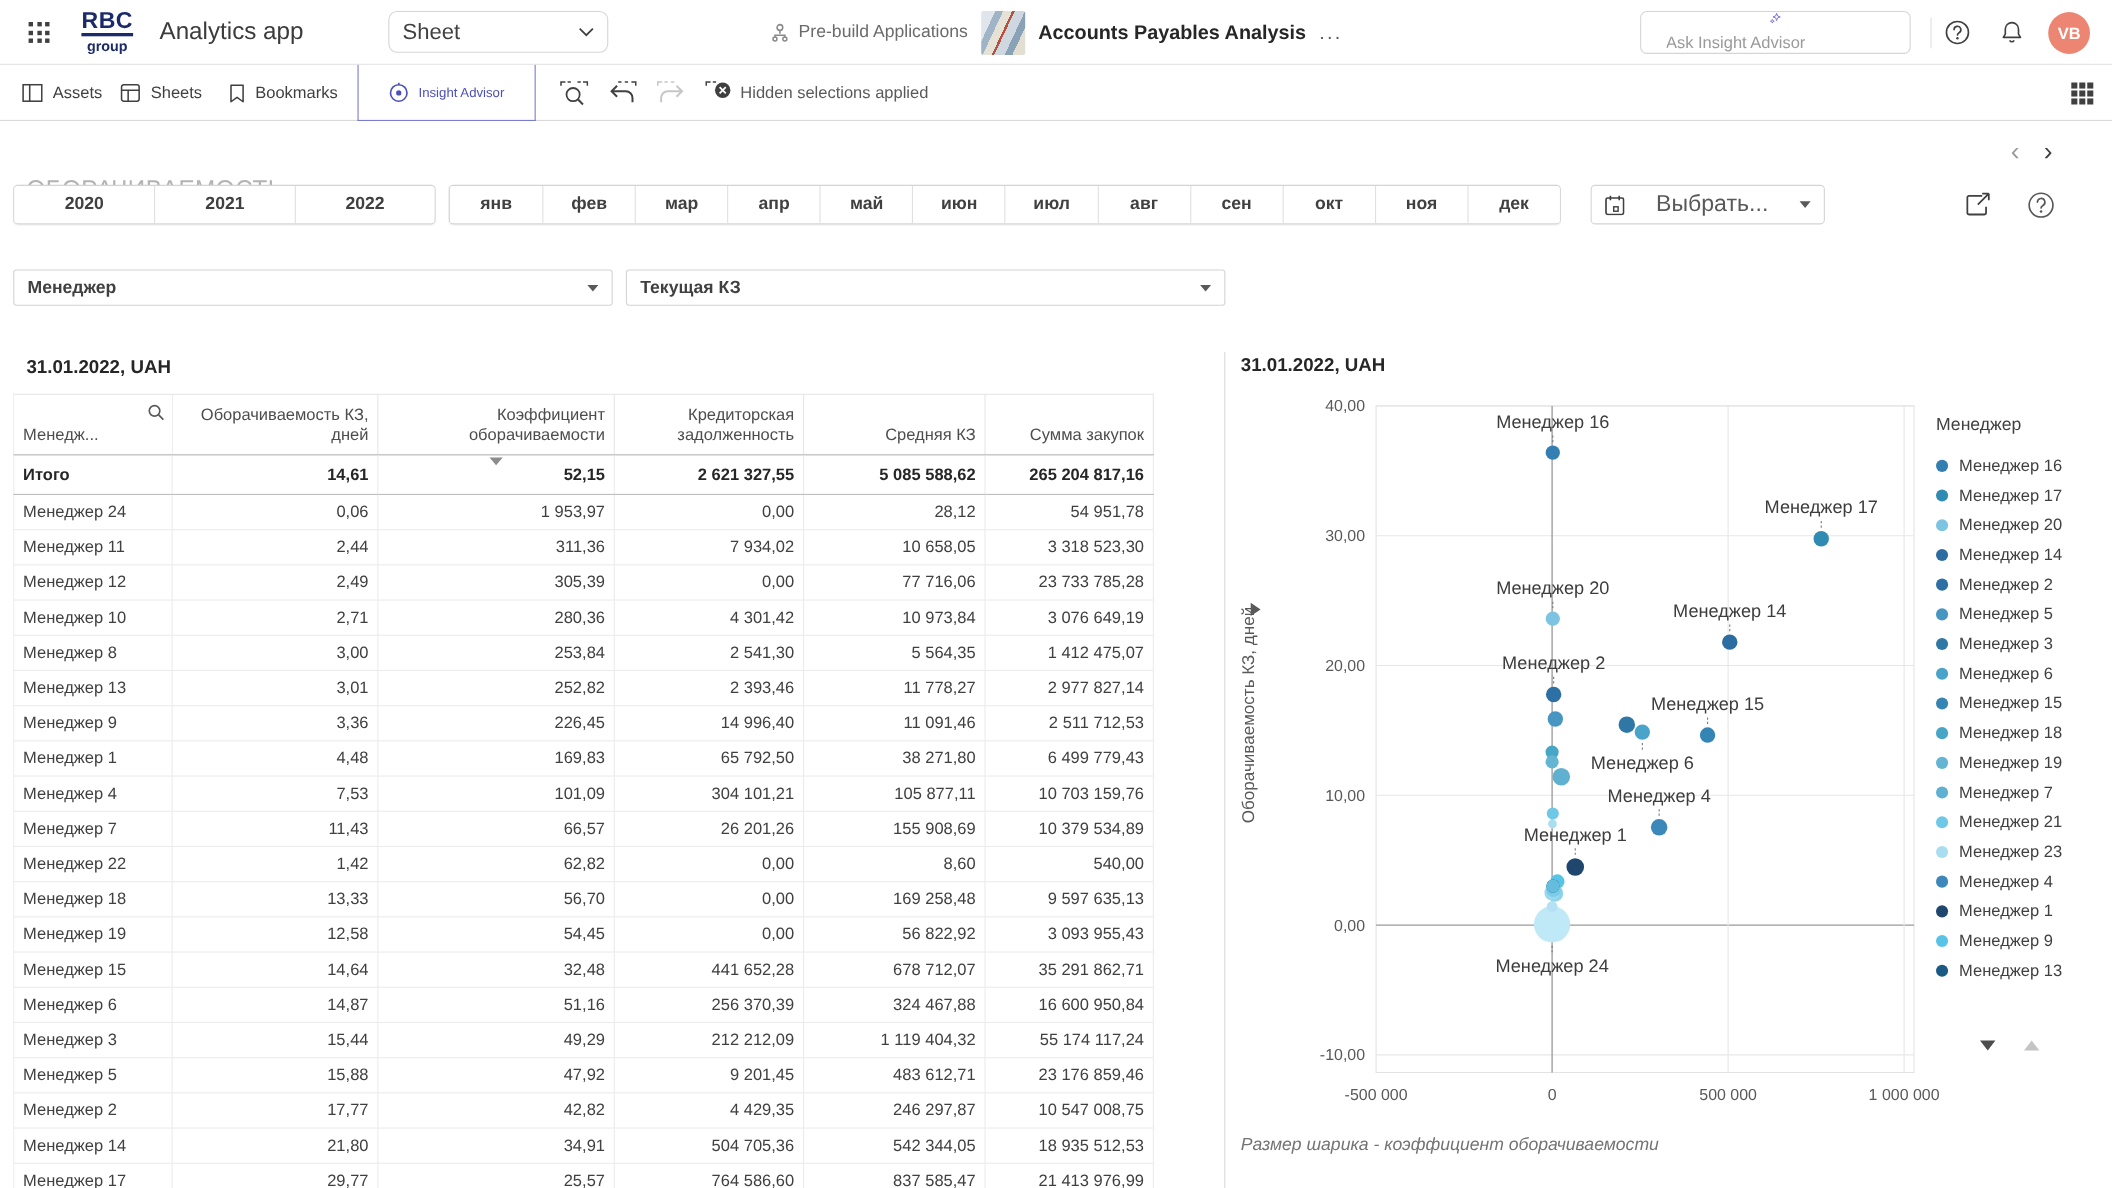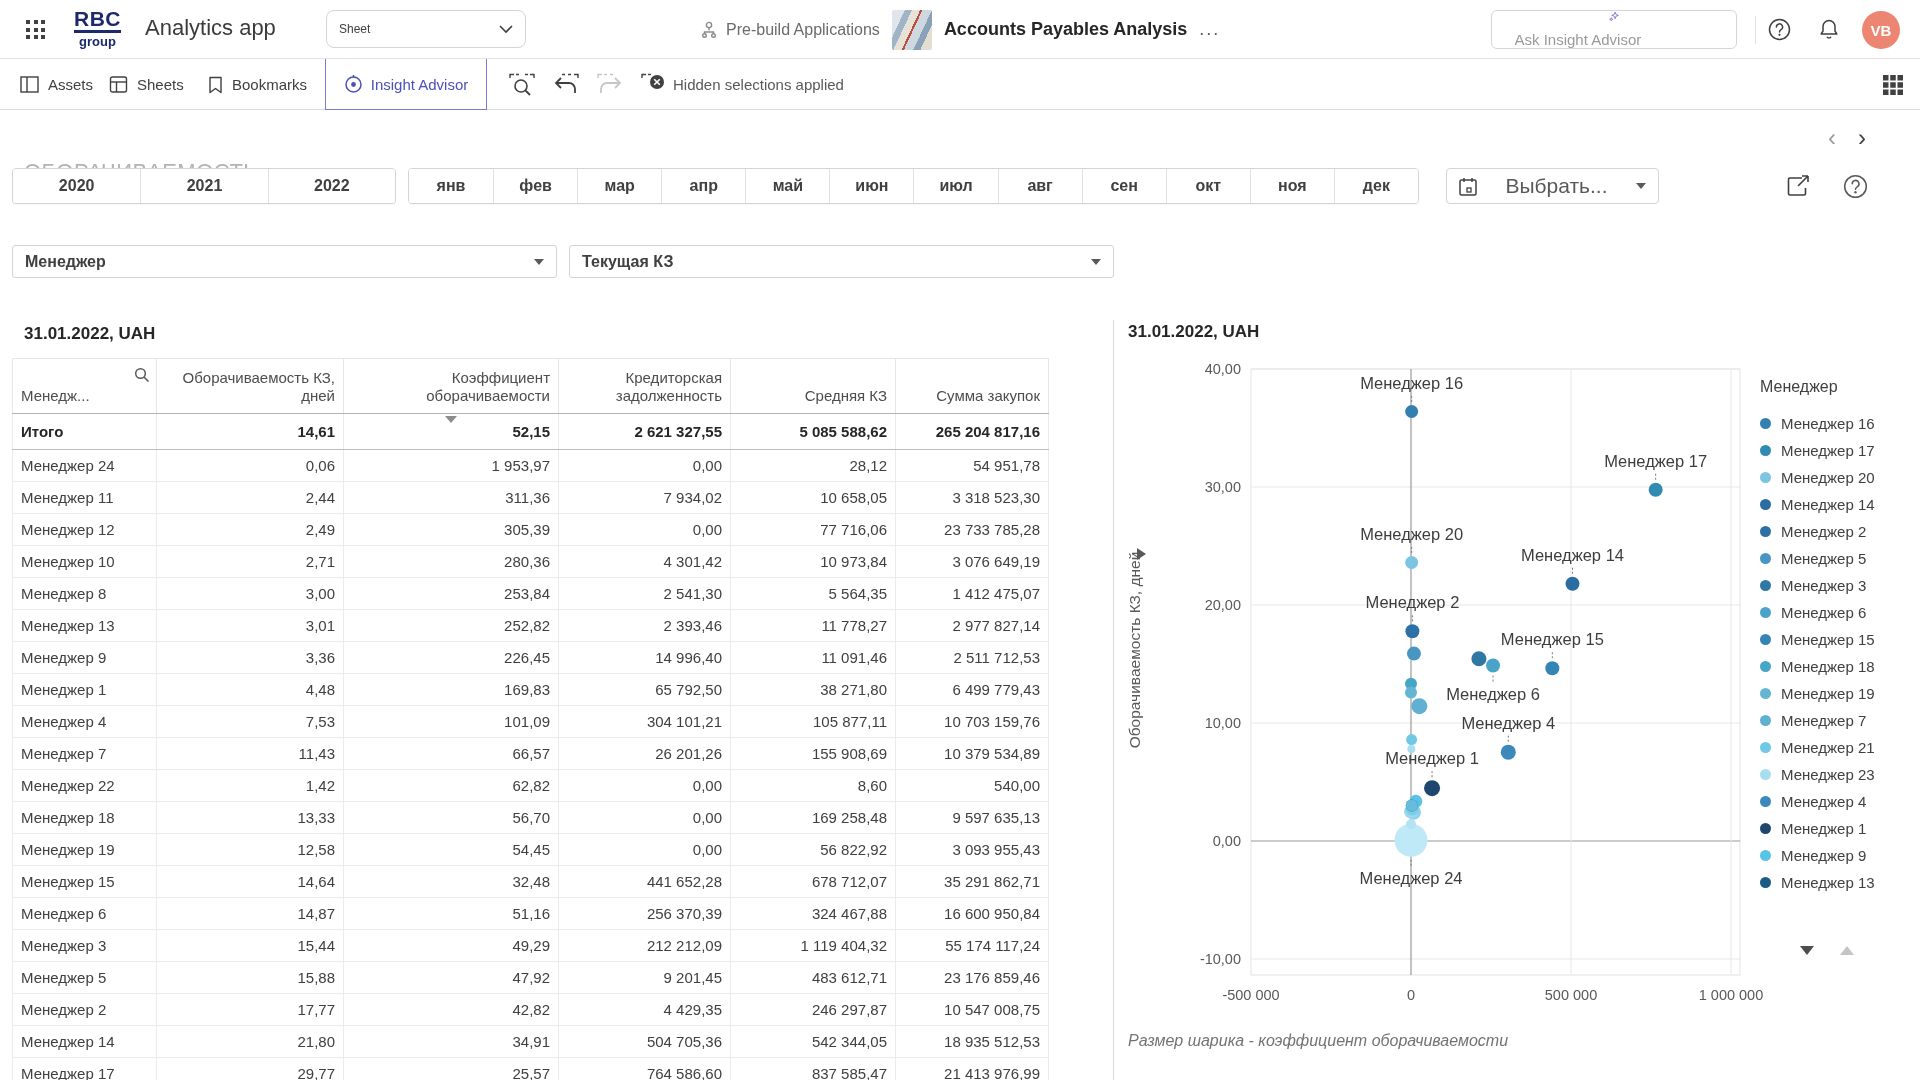--- a/index.html
+++ b/index.html
@@ -9,41 +9,41 @@
   .abs { position:absolute; }
 
   
   .topbar { position:absolute; left:0; top:0; width:1920px; height:59px; background:#fff; border-bottom:1px solid #e2e2e2; }
   .waffle { position:absolute; left:26px; top:20px; width:20px; height:20px; display:grid; grid-template-columns:repeat(3,1fr); gap:3px; cursor:pointer; }
   .waffle i { background:#404040; width:4px; height:4px; }
   .logo { position:absolute; left:74px; top:8px; text-align:center; color:#1b2a6b; line-height:1; }
   .logo .rbc { font-size:21px; font-weight:800; letter-spacing:0.5px; border-bottom:3px solid #1b2a6b; padding-bottom:1px; }
   .logo .grp { font-size:13px; font-weight:700; margin-top:2px; }
   .app-title { position:absolute; left:145px; top:15px; font-size:22px; color:#3b3b3b; }
-  .sheet-select { position:absolute; left:326px; top:10px; width:200px; height:38px; border:1px solid #d5d5d5; border-radius:8px; display:flex; align-items:center; padding:0 12px; cursor:pointer; font-size:12px; color:#404040; }
+  .sheet-select { position:absolute; left:353px; top:10px; width:200px; height:38px; border:1px solid #d5d5d5; border-radius:8px; display:flex; align-items:center; padding:0 12px; cursor:pointer; font-size:20px; color:#404040; }
   .sheet-select .grow { flex:1; }
   .center-cluster { position:absolute; left:700px; top:0; height:59px; display:flex; align-items:center; gap:12px; }
   .prebuild { display:flex; align-items:center; gap:8px; color:#6b6b6b; font-size:16px; cursor:pointer; }
   .thumb { width:40px; height:40px; border-radius:2px;
     background:
       linear-gradient(115deg,#dfe5ea 0 22%,#9fb4c6 22% 34%,#e7e2d6 34% 48%,#b84f3f 48% 52%,#cfd8e0 52% 68%,#8aa2b8 68% 80%,#e3ded2 80%);
   }
   .app-name { font-size:18px; font-weight:700; color:#262626; }
   .dots { color:#595959; font-size:18px; letter-spacing:2px; cursor:pointer; }
   .ia-search { position:absolute; left:1491px; top:10px; width:246px; height:39px; border:1px solid #d5d5d5; border-radius:6px; display:flex; align-items:center; padding:0 15px; gap:9px;flex-direction:column; }
   .ia-search input { border:0; outline:0; flex:1; font-size:15px; font-family:inherit; color:#404040; background:transparent; }
   .ia-search input::placeholder { color:#9a9a9a; }
   .top-divider { position:absolute; left:1755px; top:16px; width:1px; height:28px; background:#e0e0e0; }
   .icon-btn { cursor:pointer; display:inline-flex; align-items:center; justify-content:center; }
   .avatar { position:absolute; left:1862px; top:11px; width:38px; height:38px; border-radius:50%; background:#ed8573; color:#fff; font-size:15px; font-weight:700; display:flex; align-items:center; justify-content:center; cursor:pointer; }
 
   
   .toolbar { position:absolute; left:0; top:59px; width:1920px; height:51px; background:#fff; border-bottom:1px solid #d9d9d9; }
   .tab { position:absolute; top:0; height:51px; display:flex; align-items:center; gap:9px; font-size:15px; color:#404040; cursor:pointer; }
-  .ia-btn { position:absolute; left:325px; top:0px; width:162px; height:51px; border:1px solid #7b7bd0; border-top:none; display:flex; align-items:center; justify-content:center; gap:8px; font-size:15px; color:#4c50b9; cursor:pointer; background:#fff; }
+  .ia-btn { position:absolute; left:325px; top:0px; width:162px; height:51px; border:1px solid #7b7bd0; border-top:none; display:flex; align-items:center; justify-content:center; gap:8px; font-size:12px; color:#4c50b9; cursor:pointer; background:#fff; }
   .selicon { position:absolute; top:13px; width:26px; height:26px; }
   .hidden-sel { position:absolute; left:673px; top:17px; font-size:15px; color:#595959; }
 
   
   .page-title { position:absolute; left:24px; top:119px; font-size:22px; color:#b3b3b3; letter-spacing:0.5px;margin-top:40px; }
   .nav-arrows { position:absolute; left:1828px; top:126px; display:flex; gap:22px; font-size:24px; }
   .nav-arrows span { cursor:pointer; line-height:1; }
 
   .fgroup { position:absolute; top:168px; height:36px; display:flex; border:1px solid #d4d4d4; border-radius:4px; background:#fff; overflow:hidden; box-shadow:0 1px 1px rgba(0,0,0,0.04); }
   .fbtn { border:none; background:#fff; font-family:inherit; font-size:16px; font-weight:700; color:#404040; cursor:pointer; border-left:1px solid #e0e0e0; }

